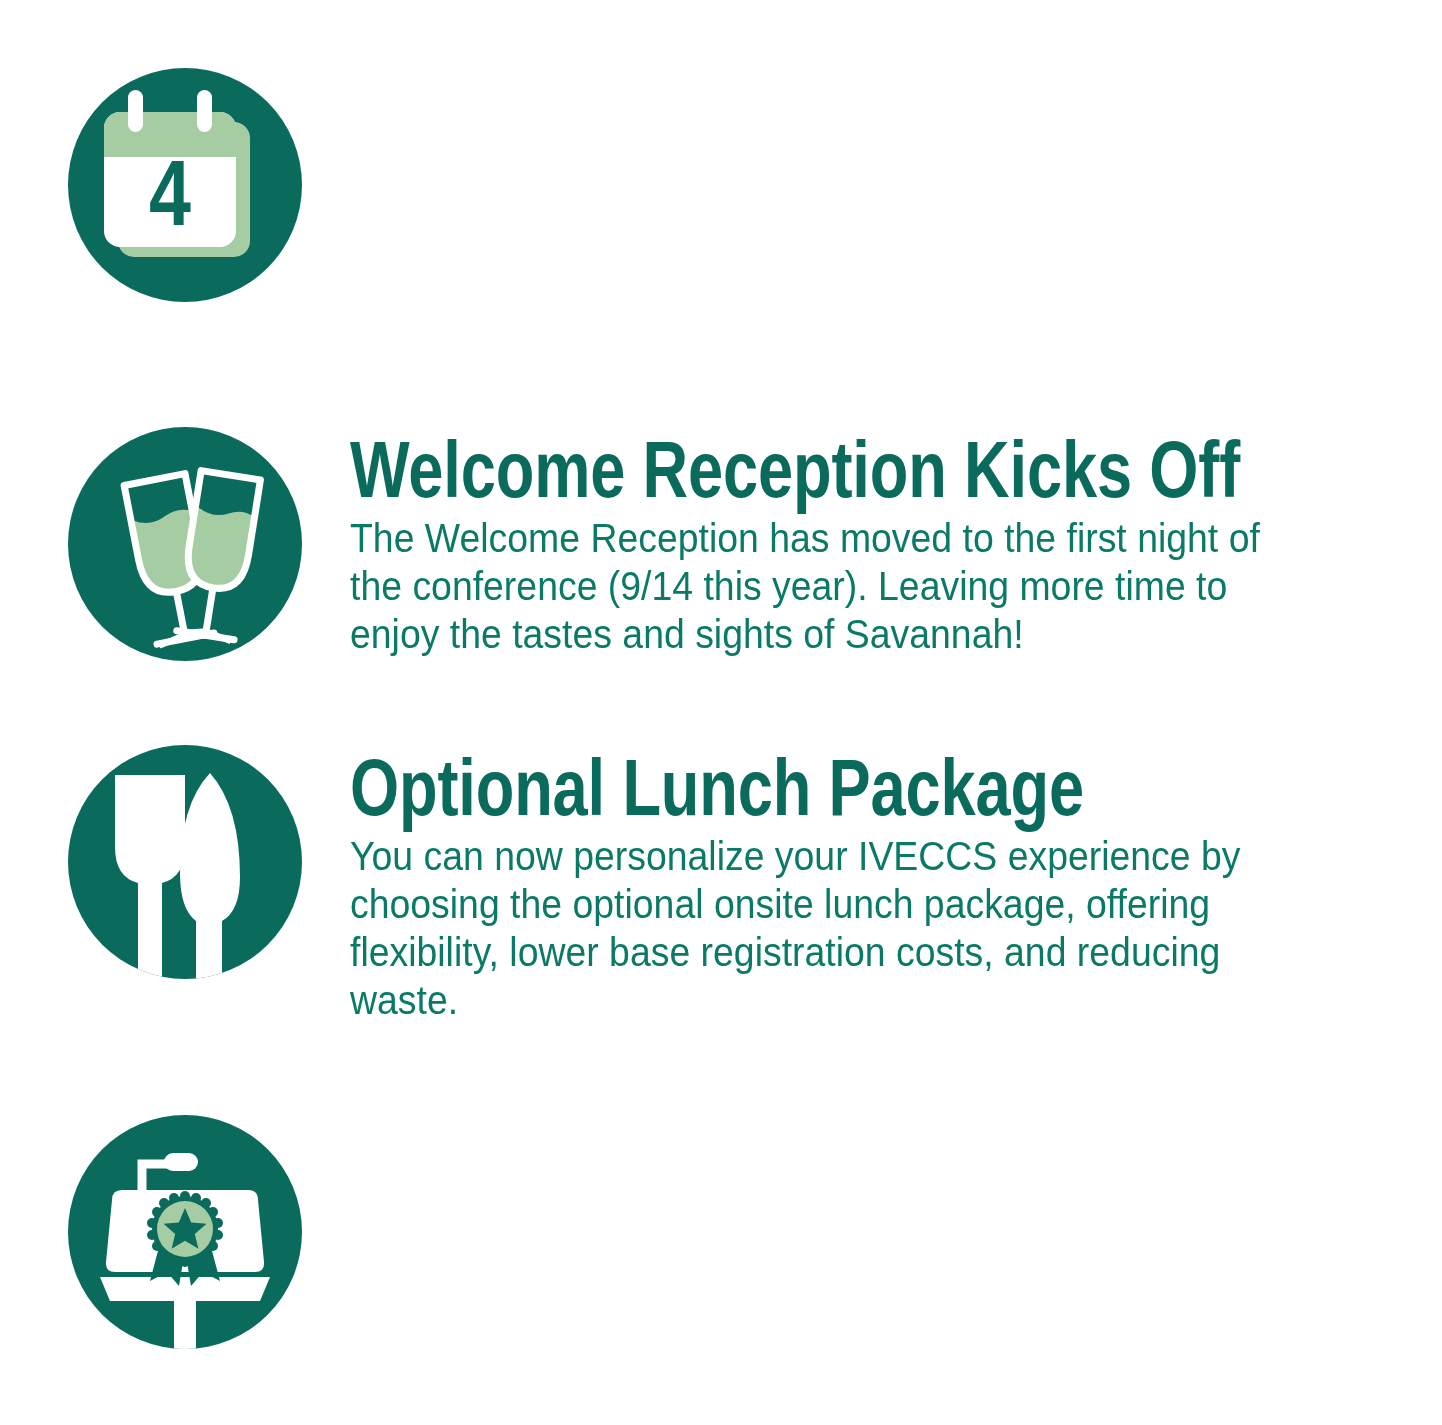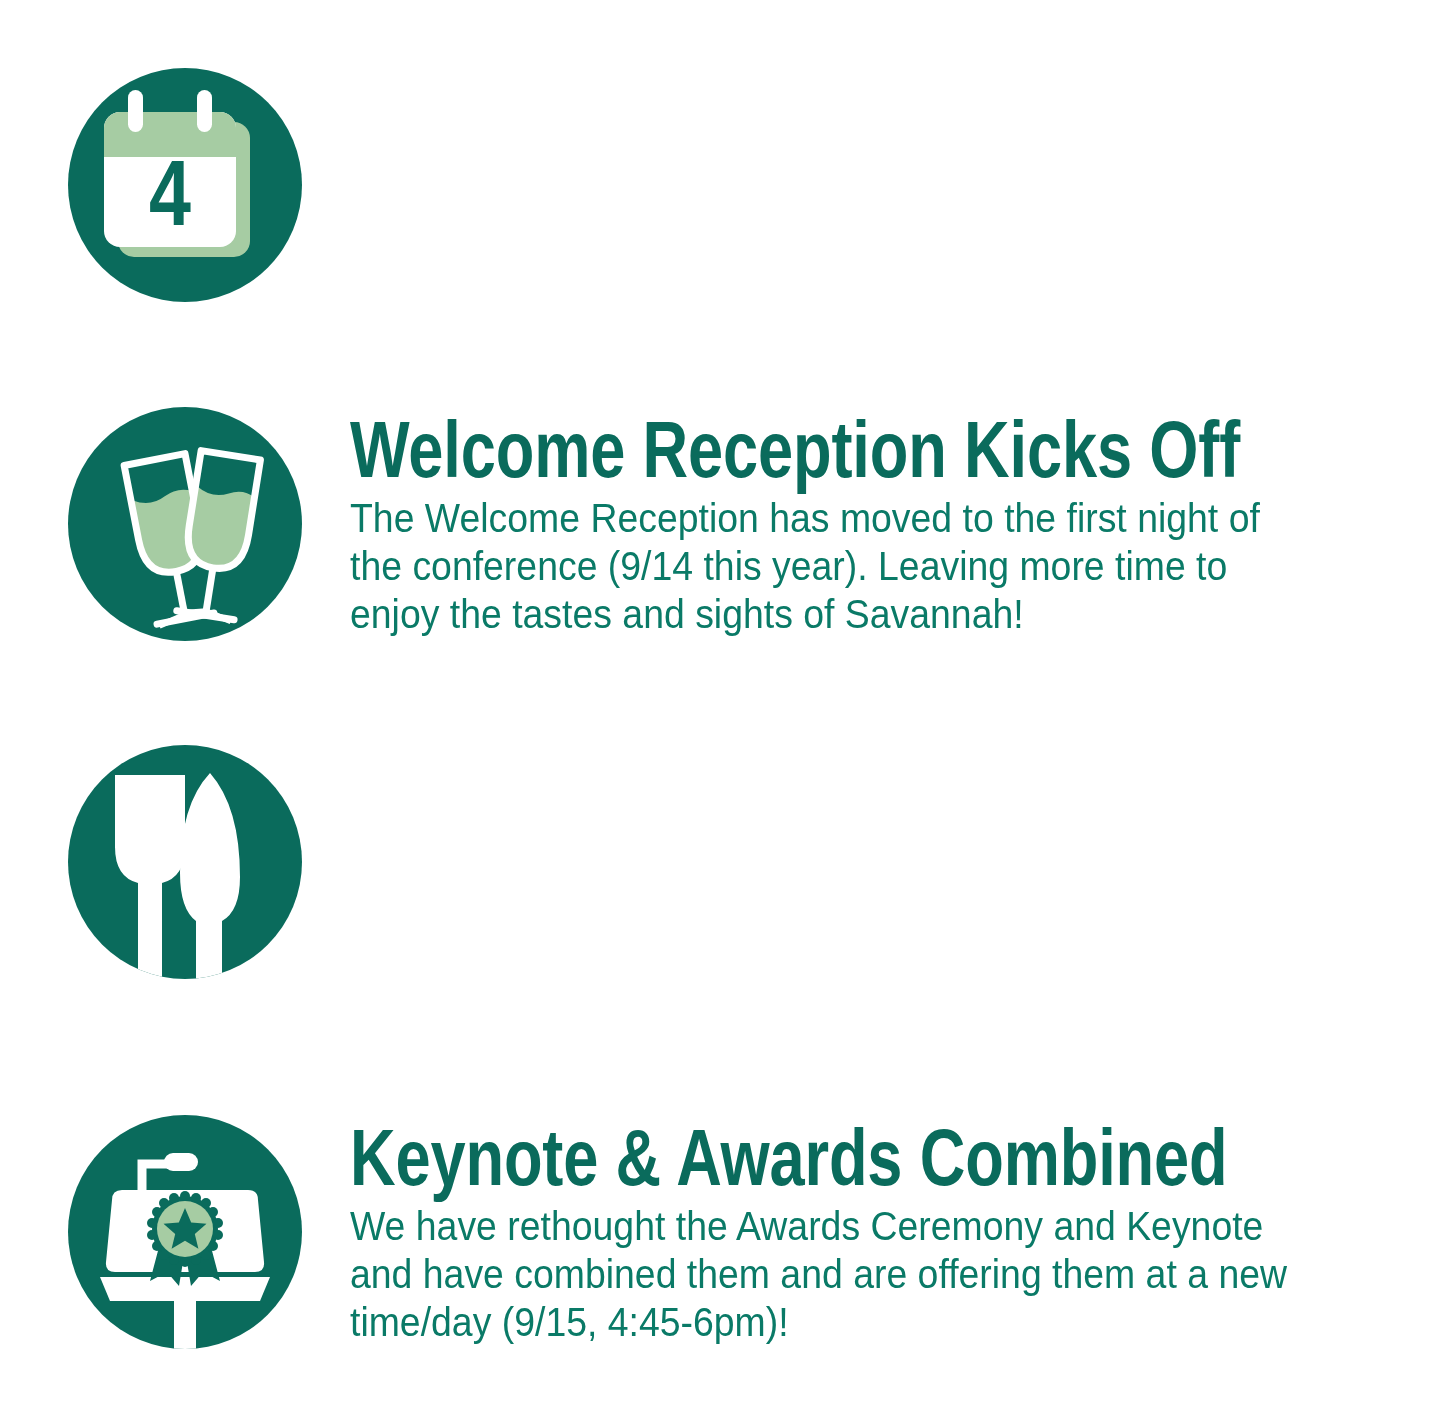--- a/index.html
+++ b/index.html
@@ -74,21 +74,21 @@
     line-height: 1.20;
     font-weight: 400;
     transform: scaleX(0.935);
     transform-origin: left top;
     margin-top: 6px;
     max-width: 1130px;
   }
 
   
   #feature-days       { left: 68px;  top: 68px;  }
-  #feature-reception  { left: 68px;  top: 407px; }
+  #feature-reception  { left: 68px;  top: 427px; }
   #feature-lunch      { left: 68px;  top: 745px; }
   #feature-keynote    { left: 68px;  top: 1115px; }
 </style>
 </head>
 <body>
 
 <div class="sheet">
 
   <div class="feature" id="feature-days">
 
@@ -166,20 +166,24 @@
             <path d="M55 38 h70 v72 q0 30 -23 36 v100 q0 12 -12 12 q-12 0 -12 -12 v-100 q-23 -6 -23 -36 z"></path>
           </g>
 
           <g fill="#ffffff">
             <path d="M150 36 q30 34 30 104 q0 34 -18 44 v68 q0 12 -13 12 q-13 0 -13 -12 v-68 q-16 -12 -16 -48 q0 -68 30 -100 z"></path>
           </g>
         </g>
       </svg>
     </div>
 
+    <div class="text-col">
+      <div class="feature-title size-lg">Optional Lunch Package</div>
+      <div class="feature-body">You can now personalize your IVECCS experience by choosing the optional onsite lunch package, offering flexibility, lower base registration costs, and reducing waste.</div>
+    </div>
   </div>
 
   <div class="feature" id="feature-keynote">
 
     <div class="icon-badge">
       <div class="badge-circle"></div>
       <svg class="badge-art" viewBox="0 0 250 250">
         <defs>
           <clipPath id="circ-clip-podium">
             <circle cx="125" cy="125" r="117"></circle>
@@ -227,19 +231,15 @@
               </g>
             </g>
             <circle cx="0" cy="0" r="28" fill="#a6cca3"></circle>
 
             <path d="M0 -21 L6.2 -6.5 L21.5 -5.3 L9.8 4.9 L13.4 19.8 L0 11.7 L-13.4 19.8 L-9.8 4.9 L-21.5 -5.3 L-6.2 -6.5 Z" fill="#0a6b5c"></path>
           </g>
         </g>
       </svg>
     </div>
 
-    <div class="text-col">
-      <div class="feature-title size-lg">Keynote &amp; Awards Combined</div>
-      <div class="feature-body">We have rethought the Awards Ceremony and Keynote and have combined them and are offering them at a new time/day (9/15, 4:45-6pm)!</div>
-    </div>
   </div>
 
 </div>
 
 </body></html>

